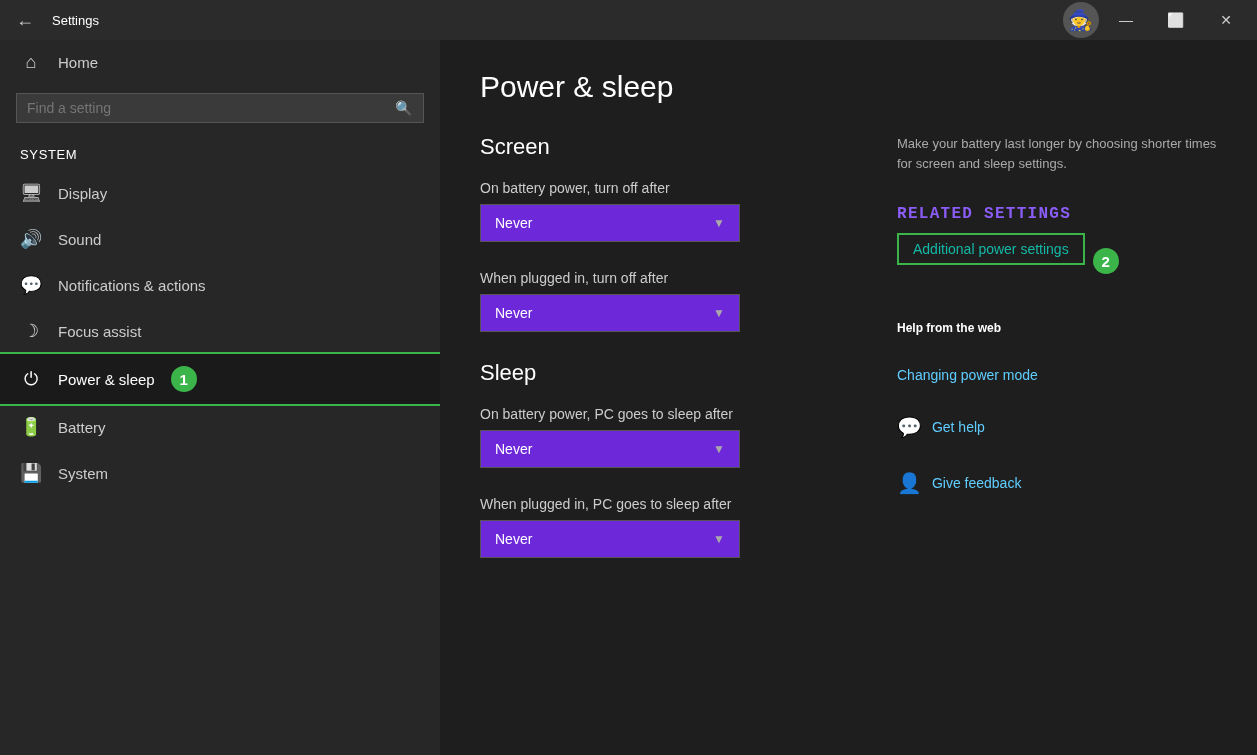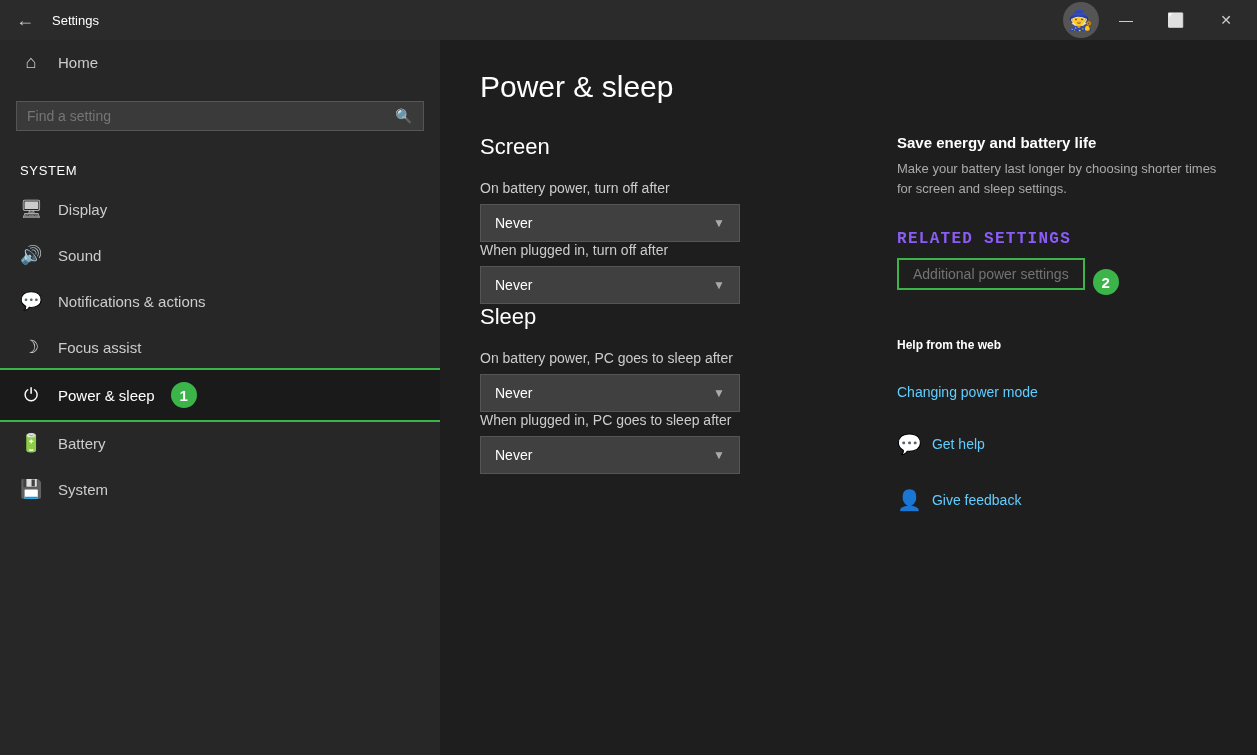--- a/index.html
+++ b/index.html
@@ -74,21 +74,21 @@
       width: 440px;
       background: #272727;
       display: flex;
       flex-direction: column;
       flex-shrink: 0;
       overflow-y: auto;
       padding-bottom: 16px;
     }
 
     .search-box {
-      margin: 16px 16px;
+      margin: 8px 16px;
       display: flex;
       align-items: center;
       background: #3a3a3a;
       border: 1px solid #555;
       padding: 6px 10px;
       gap: 4px;
     }
     .search-box input {
       background: transparent;
       border: none;
@@ -158,31 +158,32 @@
     }
 
     .section-title {
       font-size: 22px;
       font-weight: 300;
       margin-bottom: 20px;
       color: #ffffff;
     }
 
     .setting-group {
+      margin-bottom: 28px;
     }
     .setting-label {
       font-size: 14px;
       color: #cccccc;
       margin-bottom: 8px;
     }
     .dropdown {
       display: flex;
       align-items: center;
       justify-content: space-between;
-      background: #404040;
+      background: #6d28d9;
       border: 1px solid #555;
       padding: 10px 14px;
       width: 260px;
       cursor: pointer;
       font-size: 14px;
       color: #ffffff;
     }
     .dropdown-arrow {
       font-size: 12px;
       color: #aaa;
@@ -214,27 +215,27 @@
       font-weight: 600;
       color: #8b5cf6;
       text-transform: uppercase;
       letter-spacing: 0.08em;
       margin-bottom: 10px;
       font-family: Liberation Mono, monospace;
     }
 
     .related-link {
       display: inline-block;
-      color: #737373;
+      color: #14b8a6;
       font-size: 14px;
       cursor: pointer;
       text-decoration: none;
       border: 2px solid #3bb54a;
       padding: 6px 14px;
-      margin-bottom: 16px;
+      margin-bottom: 24px;
     }
 
     .help-title {
       font-size: 12px;
       font-weight: 600;
       color: #ffffff;
       margin-bottom: 12px;
     }
 
     .help-link {
@@ -390,21 +391,20 @@
             <span>Never</span>
             <span class="dropdown-arrow">▼</span>
           </div>
         </div>
 
       </div>
 
       <div class="right-panel">
 
         <div class="info-box">
-          <div class="info-box-title">Save energy and battery life</div>
           <div class="info-box-desc">Make your battery last longer by choosing shorter times for screen and sleep settings.</div>
         </div>
 
         <div class="info-box">
           <div class="related-title">Related settings</div>
           <div style="display:flex;align-items:center;gap:8px;">
             <a class="related-link">Additional power settings</a>
             <span class="badge-label">2</span>
           </div>
         </div>

